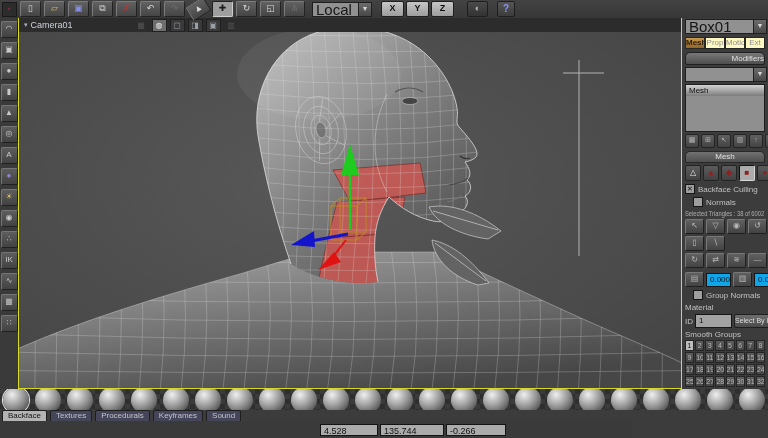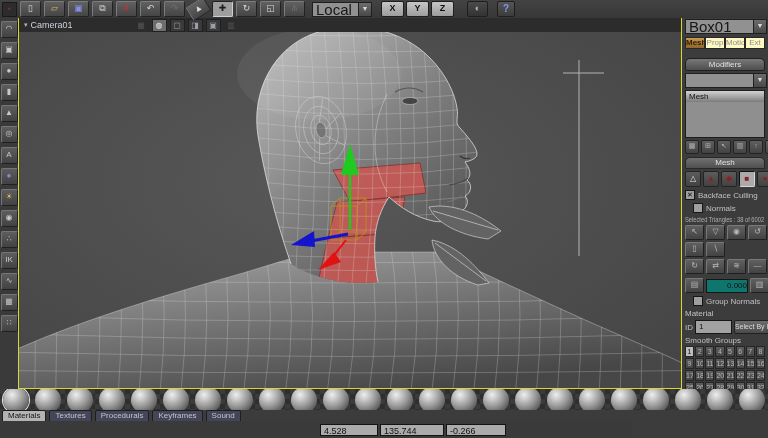--- a/index.html
+++ b/index.html
@@ -57,23 +57,23 @@
 
   
   .rp{position:absolute;left:682px;top:17px;width:86px;height:372px;background:#3c3c3c;
       padding:2px 3px;box-sizing:border-box;font-size:8px;color:#c4c4c4;z-index:4}
   .rrow{display:flex;gap:2px;margin-top:2px;align-items:center}
   .rp .dd{width:100%}
   .rtabs{display:flex;margin-top:3px}
   .rtab{flex:1;text-align:center;font-size:8px;color:#8e8e8e;background:#fef9c3;
       border:1px solid #282828;height:10px;line-height:10px;overflow:hidden}
   .rtab.active{background:linear-gradient(#c79a50,#91642a);color:#2a1c06;font-weight:bold}
-  .modbtn{margin-top:9px;height:11px;background:linear-gradient(#787878,#4e4e4e);
+  .modbtn{margin-top:3px;height:11px;background:linear-gradient(#787878,#4e4e4e);
       border:1px solid #202020;border-radius:5px 5px 2px 2px;color:#e2e2e2;
-      text-align:center;font-size:8px;line-height:11px}
+      text-align:right;font-size:8px;line-height:11px}
   .listbox{margin-top:2px;height:46px;background:#8f8f8f;border:1px solid #1e1e1e}
   .listbox .item{height:11px;background:linear-gradient(#d2d2d2,#7c7c7c);
       font-size:8px;color:#101010;padding-left:3px;line-height:11px}
   .sbtn{width:12px;height:12px;flex:none;background:linear-gradient(#606060,#434343);
       border:1px solid #232323;border-radius:2px;color:#b4b4b4;font-size:7px;line-height:10px;text-align:center}
   .sechdr{margin-top:3px;height:10px;background:linear-gradient(#717171,#4f4f4f);
       border:1px solid #282828;border-radius:5px 5px 0 0;text-align:center;font-size:8px;
       color:#e0e0e0;line-height:10px}
   .sob{width:14px;height:14px;flex:none;background:linear-gradient(#5c5c5c,#424242);
       border:1px solid #232323;border-radius:2px;font-size:8px;line-height:13px;text-align:center}
@@ -83,22 +83,22 @@
   .chkrow.ind{padding-left:8px}
   .chk{width:8px;height:8px;flex:none;background:#9e9e9e;border:1px solid #161616;
       font-size:7px;line-height:8px;text-align:center;color:#101010}
   .chk.checked::after{content:"✕"}
   .lbl{font-size:8px;color:#c0c0c0;white-space:nowrap}
   .tri{margin-top:3px;font-size:7px;color:#aeaeae;white-space:nowrap;
       transform:scale(.82,1);transform-origin:0 50%}
   .ebtn{width:17px;height:13px;flex:none;background:linear-gradient(#606060,#434343);
       border:1px solid;border-color:#787878 #1f1f1f #1f1f1f #787878;border-radius:2px;
       color:#b8b8b8;font-size:8px;line-height:12px;text-align:center}
-  .vfield{flex:1;height:12px;background:#0f766e;border:1px solid #161616;
-      font-size:8px;color:#111;line-height:12px;padding-left:20px}
+  .vfield{flex:1;height:12px;background:#0ea5e9;border:1px solid #161616;
+      font-size:8px;color:#111;line-height:12px;padding-left:3px}
   .idfield{width:32px;flex:none;height:12px;background:#a2a2a2;border:1px solid #161616;
       font-size:8px;color:#111;line-height:12px;padding-left:3px}
   .selbtn{flex:1;height:12px;background:linear-gradient(#6e6e6e,#4a4a4a);border:1px solid #1f1f1f;
       color:#dcdcdc;font-size:7px;text-align:center;line-height:12px;border-radius:2px;white-space:nowrap}
   .sg-grid{display:grid;grid-template-columns:repeat(8,1fr);gap:1px;margin-top:1px}
   .sg-cell{height:9px;background:linear-gradient(#5c5c5c,#454545);border:1px solid #252525;
       color:#b6b6b6;font-size:7px;line-height:9px;text-align:center;overflow:hidden}
   .sg-cell.active{background:#bdbdbd;color:#101010}
 
   
@@ -539,21 +539,21 @@
     <div class="swatch"></div>
     <div class="swatch"></div>
     <div class="swatch"></div>
     <div class="swatch"></div>
     <div class="swatch"></div>
     <div class="swatch"></div>
   </div>
 
 <div class="btabs">
 
-<div class="btab active">Materials</div>
+<div class="btab active">Backface</div>
     <div class="btab">Textures</div>
     <div class="btab">Procedurals</div>
     <div class="btab">Keyframes</div>
     <div class="btab">Sound</div>
   </div>
 
 <div class="status">
 
 <div class="sfield">4.528</div>
     <div class="sfield">135.744</div>

